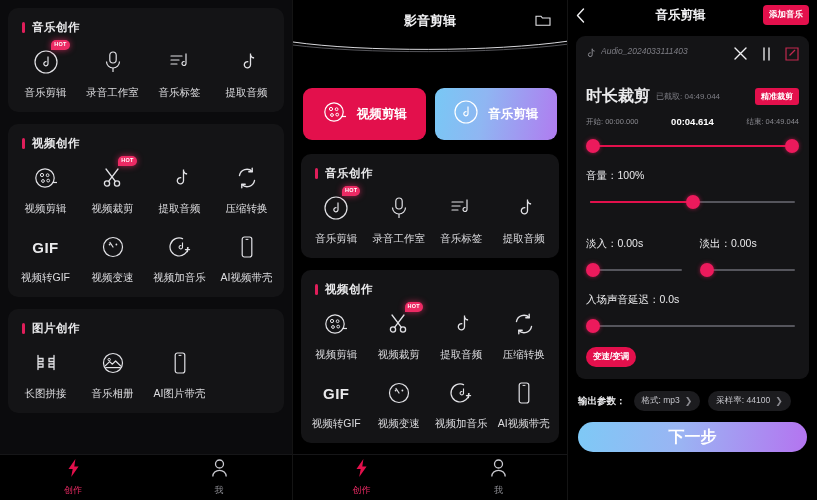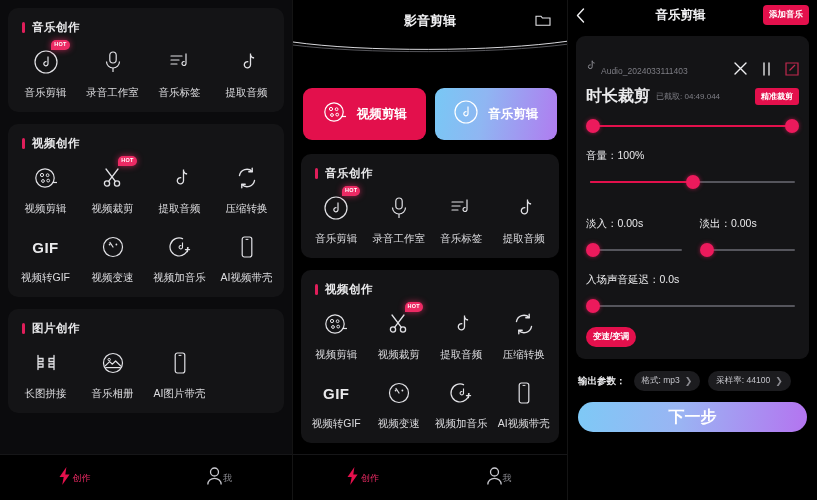--- a/index.html
+++ b/index.html
@@ -45,21 +45,21 @@
     padding: 2px 3px 2px 3px; border-radius: 6px 6px 6px 0;
     line-height: 1; letter-spacing: .2px;
     box-shadow: 0 0 6px rgba(236,42,100,.7);
   }
 
   
   .tabbar {
     position: absolute; left: 0; right: 0; bottom: 0; height: 46px;
     background: #000; display: flex; border-top: 1px solid #161618;
   }
-  .tab { flex: 1; display: flex; flex-direction: row; align-items: center; justify-content: center; cursor: pointer; }
+  .tab { flex: 1; display: flex; flex-direction: column; align-items: center; justify-content: center; cursor: pointer; }
   .tab-lbl { font-size: 9px; margin-top: 2px; color: #8a8a90; }
   .tab.active .tab-lbl { color: #ec2a64; }
 
   
   .p2-head { height: 42px; display: flex; align-items: center; justify-content: center; position: relative; }
   .p2-title { font-size: 13px; color: #f2f2f4; font-weight: 700; }
   .p2-folder { position: absolute; right: 16px; top: 13px; cursor: pointer; }
   .wave { position: absolute; left: 0; right: 0; top: 40px; height: 14px; }
   .p2-big-row { display: flex; gap: 9px; padding: 0 10px; margin-top: 46px; }
   .bigbtn {
@@ -75,21 +75,21 @@
   .p3-head { height: 30px; display: flex; align-items: center; padding: 0 8px; position: relative; }
   .p3-back { width: 22px; cursor: pointer; display: flex; align-items: center; }
   .p3-title { flex: 1; text-align: center; font-size: 12.5px; color: #f2f2f4; font-weight: 700; }
   .p3-add {
     background: #e3104c; color: #fff; font-size: 8.5px; font-weight: 700;
     padding: 4px 6px; border-radius: 4px; cursor: pointer; white-space: nowrap;
   }
   .p3-card {
     background: #141416; border-radius: 9px; margin: 6px 8px 0 8px; padding: 10px 10px 12px 10px;
   }
-  .file-row { display: flex; align-items: flex-end; height: 30px; }
+  .file-row { display: flex; align-items: flex-start; height: 30px; font-style: italic; }
   .file-name { flex: 1; font-size: 8.5px; color: #7d7d84; margin-left: 5px; white-space: nowrap; overflow: hidden; }
   .file-actions { display: flex; align-items: center; gap: 13px; }
   .act { cursor: pointer; display: flex; align-items: center; }
 
   .row-line { display: flex; align-items: center; margin-top: 10px; }
   .lbl-strong { font-size: 16px; color: #eaeaec; font-weight: 700; }
   .lbl-dim { font-size: 8px; color: #7f7f86; margin-left: 6px; }
   .btn-precise {
     margin-left: auto; background: #e3104c; color: #fff; font-size: 8px; font-weight: 700;
     padding: 3px 6px; border-radius: 3px; cursor: pointer; white-space: nowrap;
@@ -602,20 +602,25 @@
           </span>
         </div>
       </div>
 
       
       <div class="row-line">
         <span class="lbl-strong">时长裁剪</span>
         <span class="lbl-dim">已截取: 04:49.044</span>
         <span class="btn-precise">精准裁剪</span>
       </div>
+      <div class="times">
+        <span class="t-start">开始: 00:00.000</span>
+        <span class="t-cur">00:04.614</span>
+        <span class="t-end">结束: 04:49.044</span>
+      </div>
       <div class="range">
         <div class="track"></div>
         <div class="fill" id="trim-fill" style="left: calc(0% + 7px); width: calc(100% - 14px);"></div>
         <div class="knob" id="trim-knob-l" style="left: calc(0% + 0px);"></div>
         <div class="knob" id="trim-knob-r" style="left: calc(100% - 14px);"></div>
       </div>
 
       
       <div class="sec-lbl">音量：100%</div>
       <div class="range">

